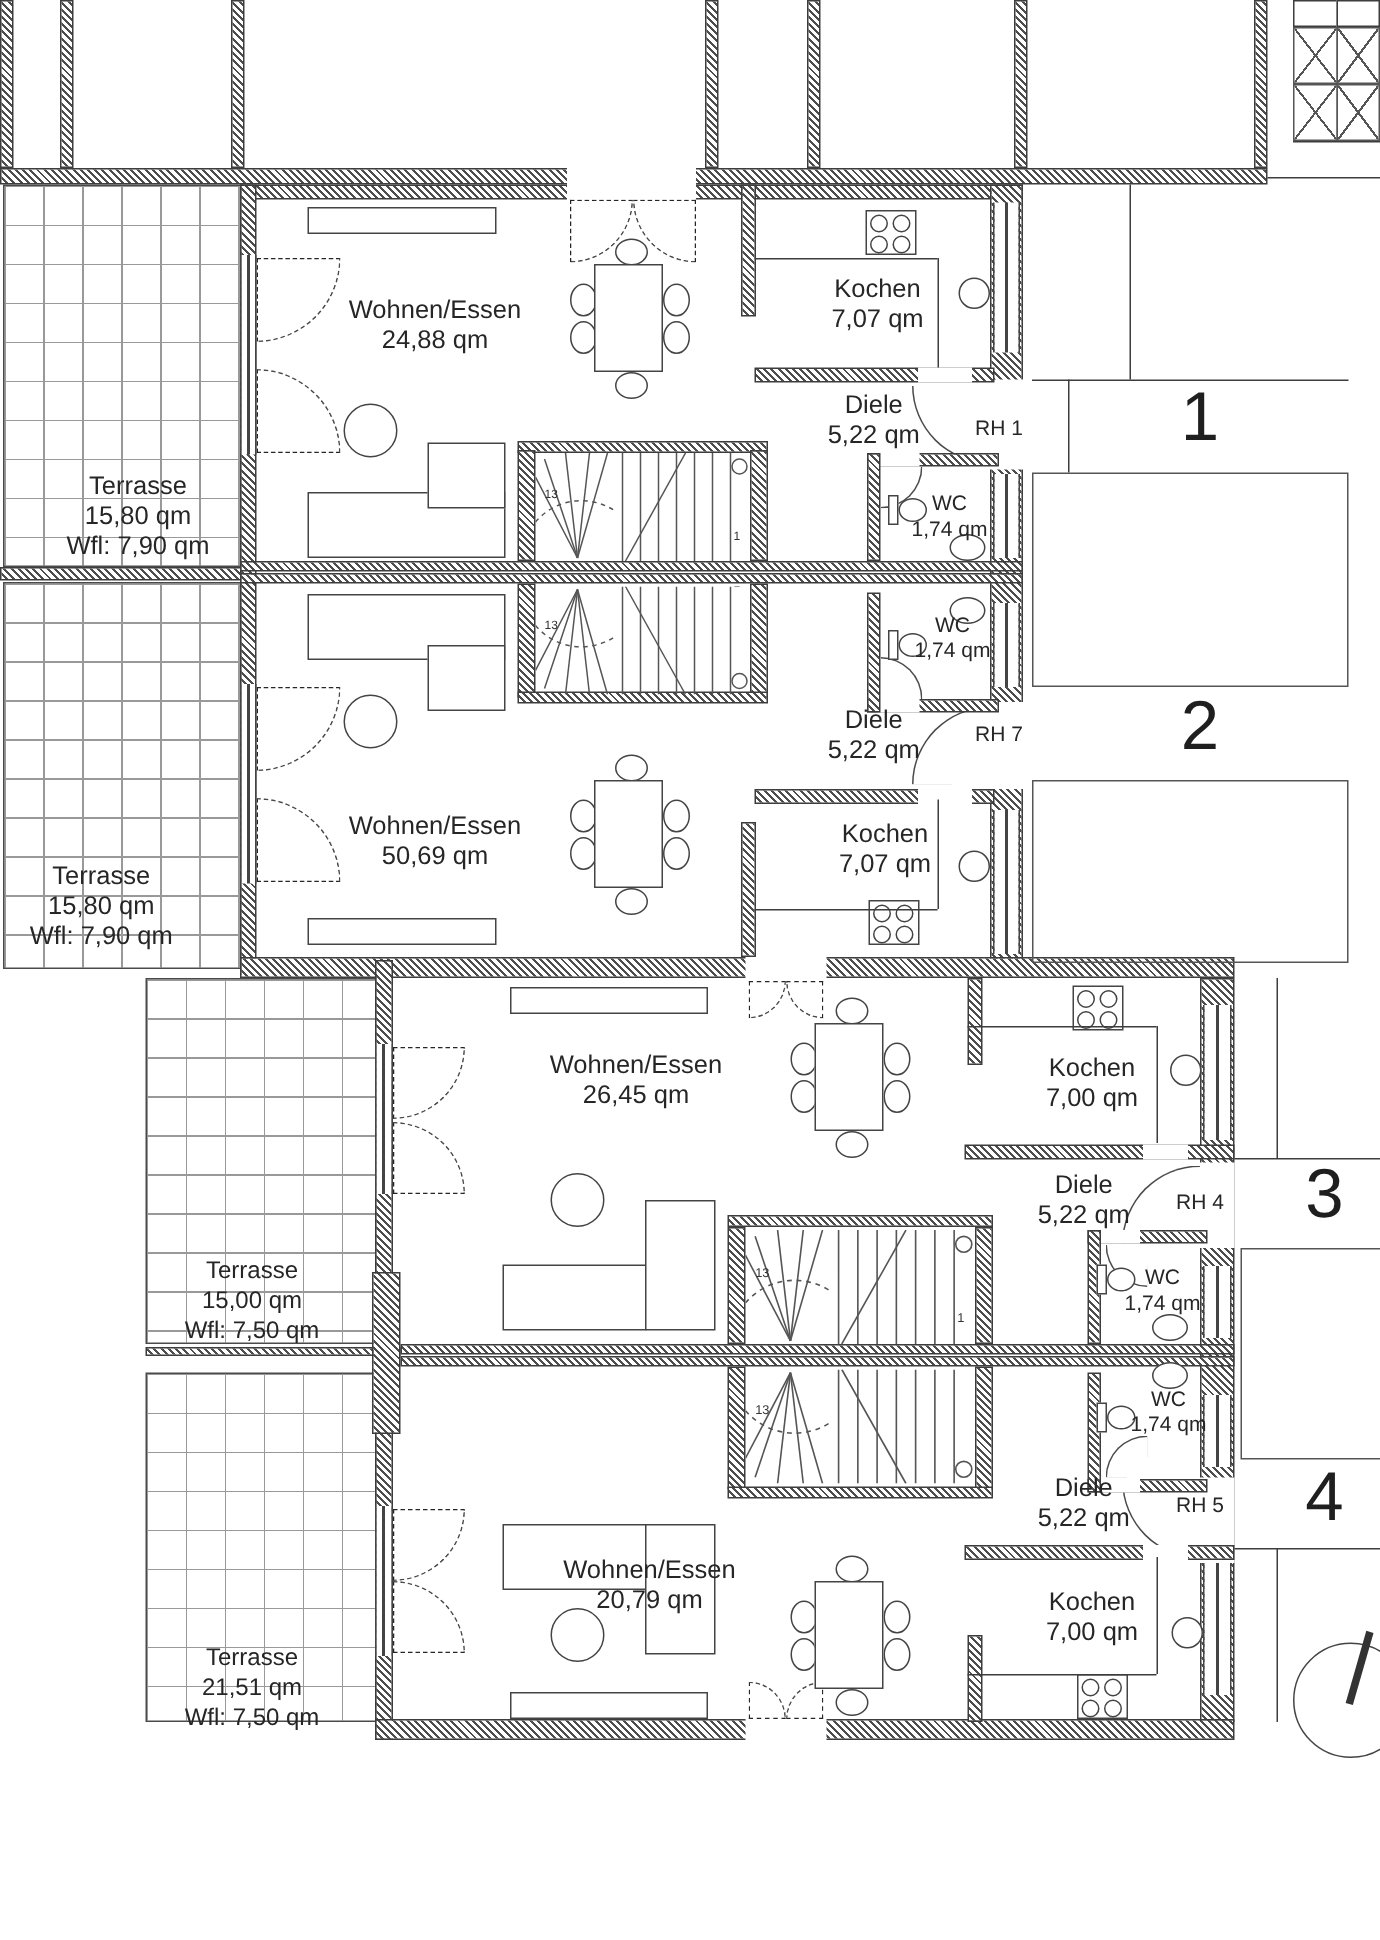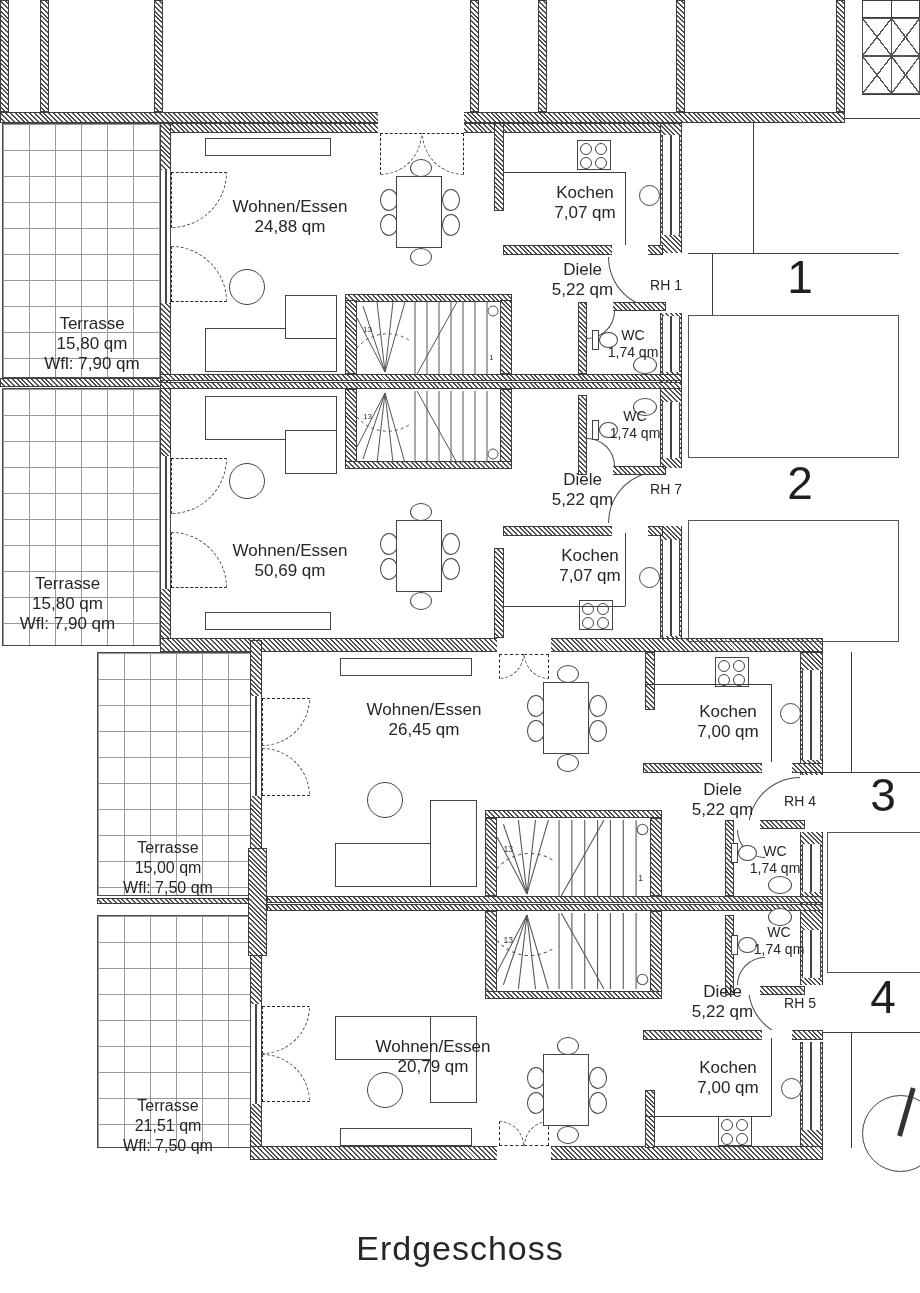--- a/index.html
+++ b/index.html
@@ -460,15 +460,14 @@
   </div>
   <div class="lbl" style="left:108px;top:1096px;width:120px;font-size:16px">
     <div>Terrasse</div>
     <div>21,51 qm</div>
     <div>Wfl: 7,50 qm</div>
   </div>
 
   <div class="abs circle" style="left:862px;top:1095px;width:77px;height:77px;border:1.5px solid #444;background:transparent"></div>
   <div class="abs" style="left:897px;top:1086px;width:5px;height:50px;background:#333;transform:rotate(16deg);transform-origin:bottom center"></div>
 
-  <div class="lbl title" style="left:0;top:1238px;width:920px">Erdgeschoss</div>
 
 </div>
 
 </body></html>

